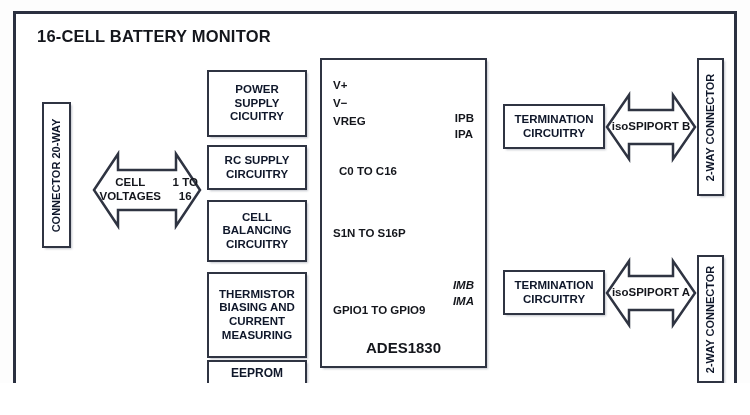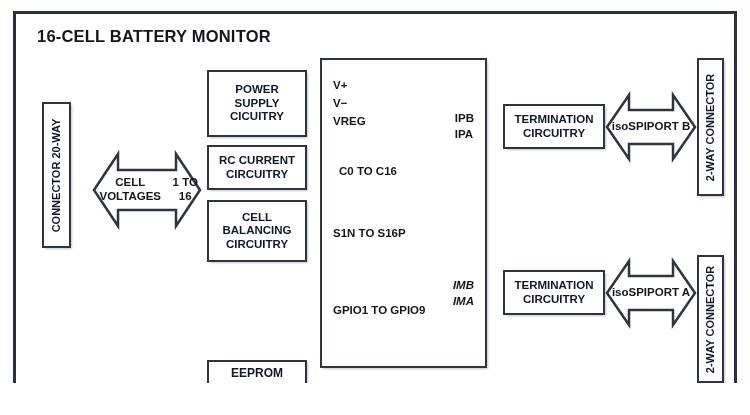--- a/index.html
+++ b/index.html
@@ -155,33 +155,41 @@
   <div class="box" style="left:207px; top:70px; width:100px; height:67px;">
     <div class="lines fs-115">
       <span>POWER</span>
       <span>SUPPLY</span>
       <span>CICUITRY</span>
     </div>
   </div>
 
   <div class="box" style="left:207px; top:145px; width:100px; height:45px;">
     <div class="lines fs-115">
-      <span>RC CURRENT</span>
+      <span>RC SUPPLY</span>
       <span>CIRCUITRY</span>
     </div>
   </div>
 
   <div class="box" style="left:207px; top:200px; width:100px; height:62px;">
     <div class="lines fs-115">
       <span>CELL</span>
       <span>BALANCING</span>
       <span>CIRCUITRY</span>
     </div>
   </div>
 
+  <div class="box" style="left:207px; top:272px; width:100px; height:86px;">
+    <div class="lines fs-115">
+      <span>THERMISTOR</span>
+      <span>BIASING AND</span>
+      <span>CURRENT</span>
+      <span>MEASURING</span>
+    </div>
+  </div>
 
   <div class="box" style="left:207px; top:360px; width:100px; height:26px;">
     <div class="lines fs-12">
       <span>EEPROM</span>
     </div>
   </div>
 
   <div id="ic-block">
     <div class="pin-label" style="left:11px; top:18px;">
       <span>V+</span>
@@ -204,20 +212,21 @@
 
     <div class="pin-label right" style="right:11px; top:51px;">
       <span>IPB</span>
       <span>IPA</span>
     </div>
     <div class="pin-label right" style="right:11px; top:218px;font-style:italic;">
       <span>IMB</span>
       <span>IMA</span>
     </div>
 
+    <div id="ic-part-name">ADES1830</div>
   </div>
 
   <div class="box" style="left:503px; top:104px; width:102px; height:45px;">
     <div class="lines fs-115">
       <span>TERMINATION</span>
       <span>CIRCUITRY</span>
     </div>
   </div>
 
   <div class="arrow" style="left:605px; top:91px; width:92px; height:72px;">

